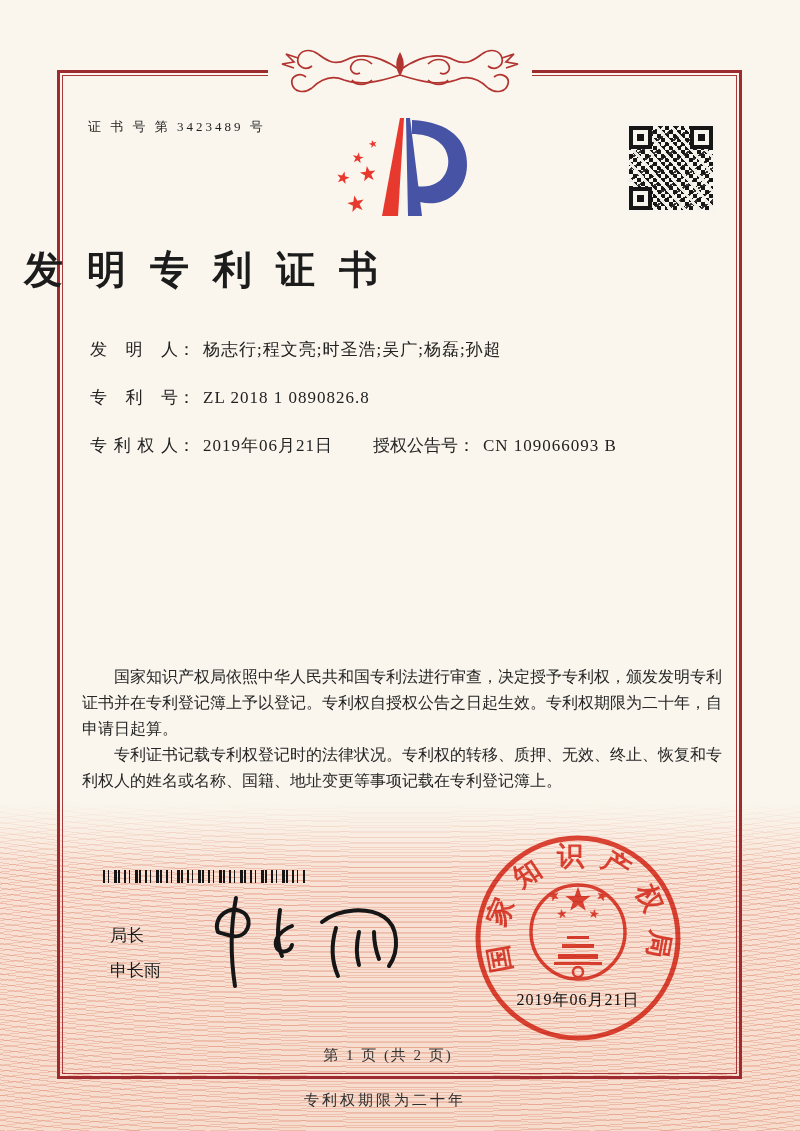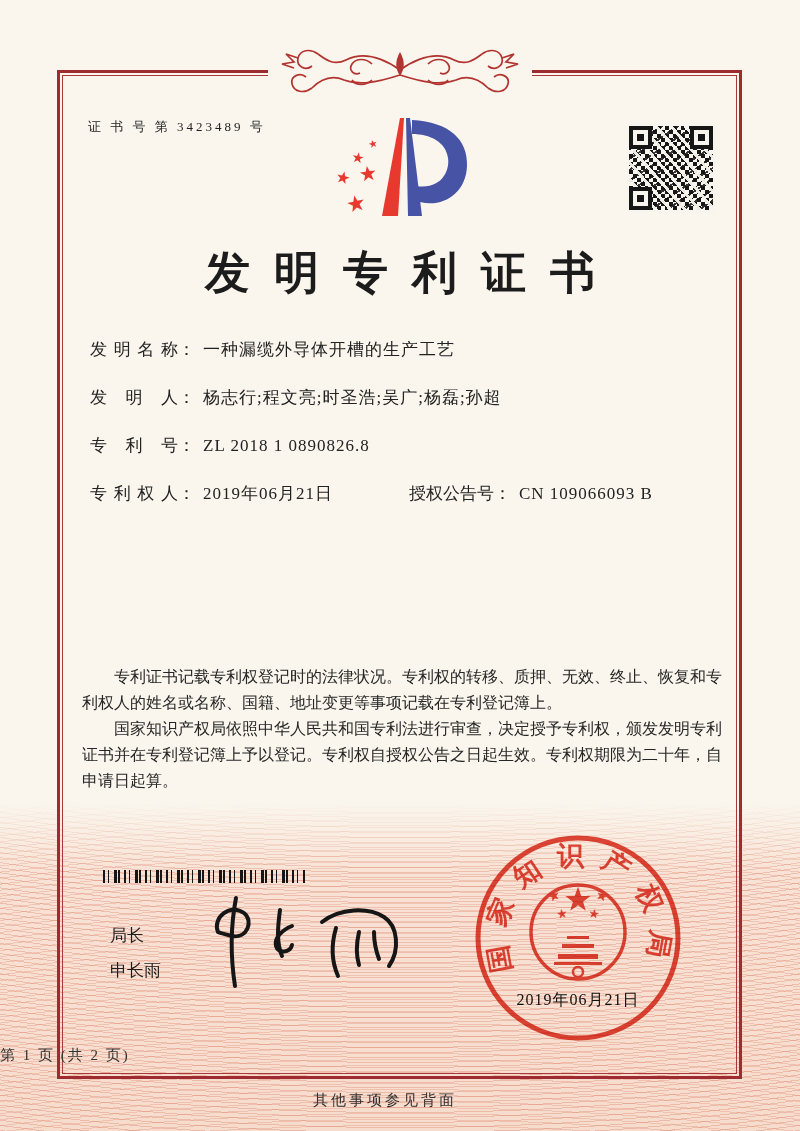--- a/index.html
+++ b/index.html
@@ -29,47 +29,47 @@
   .qr-tex{position:absolute;inset:3px;
     background:
       repeating-linear-gradient(49deg, rgba(0,0,0,0) 0 8px, rgba(248,245,238,.95) 8px 11px),
       repeating-linear-gradient(-34deg, rgba(0,0,0,0) 0 7px, rgba(20,20,20,.85) 7px 9px),
       repeating-conic-gradient(#181818 0 25%, #f8f5ee 0 50%);
     background-size:auto,auto,8px 8px;}
   .finder{position:absolute;width:15px;height:15px;border:4px solid #161616;background:#f8f5ee;}
   .finder::after{content:"";position:absolute;left:4px;top:4px;width:7px;height:7px;background:#161616;}
   .finder.tl{left:3px;top:3px;} .finder.tr{right:3px;top:3px;} .finder.bl{left:3px;bottom:3px;}
 
-  .title{position:absolute;left:0;width:800px;top:243px;text-align:center;
-    font-size:45px;font-weight:600;color:#1c1c1c;letter-spacing:24px;text-indent:24px;}
+  .title{position:absolute;left:0;width:800px;top:243px;
+    font-size:39px;font-weight:600;color:#1c1c1c;letter-spacing:24px;text-indent:24px;}
 
   .fields{position:absolute;left:90px;top:338px;width:640px;font-size:17px;color:#222;}
   .frow{height:48px;white-space:nowrap;}
   .flabel{display:inline-block;width:88px;text-align:justify;text-align-last:justify;vertical-align:top;}
   .fcolon{display:inline-block;margin-right:8px;}
   .fvalue{letter-spacing:1px;}
-  .pair2{margin-left:76px;}
+  .pair2{margin-left:40px;}
 
   .paras{position:absolute;left:82px;top:664px;width:640px;font-size:16px;line-height:26px;
     color:#262626;text-align:justify;}
   .paras p{margin:0;text-indent:2em;}
 
   .barcode{position:absolute;left:103px;top:870px;width:202px;height:13px;
     background:repeating-linear-gradient(90deg,#161616 0 2px,rgba(0,0,0,0) 2px 5px,
       #161616 5px 6px,rgba(0,0,0,0) 6px 11px,#161616 11px 14px,rgba(0,0,0,0) 14px 15px,
       #161616 15px 17px,rgba(0,0,0,0) 17px 21px);}
 
   .officer{position:absolute;left:110px;top:918px;font-size:17px;line-height:35px;color:#1d1d1d;}
   .signature{position:absolute;left:200px;top:890px;}
 
   .seal{position:absolute;left:470px;top:830px;mix-blend-mode:multiply;opacity:.92;}
   .seal-date{position:absolute;left:470px;top:990px;width:216px;text-align:center;
     font-size:16px;letter-spacing:1px;color:#101010;}
 
-  .page-info{position:absolute;left:0;top:1046px;width:760px;
+  .page-info{position:absolute;left:8px;top:1046px;width:760px;text-align:center;
     font-size:15px;color:#333;letter-spacing:2px;}
   .back-note{position:absolute;left:0;top:1091px;width:770px;text-align:center;
     font-size:15px;color:#2e2e2e;letter-spacing:3px;}
 </style>
 </head>
 <body>
 
 <div class="page">
 
   <div class="guilloche"></div>
@@ -129,36 +129,33 @@
     <div class="qr-tex"></div>
     <div class="finder tl"></div>
     <div class="finder tr"></div>
     <div class="finder bl"></div>
   </div>
 
   <div class="title">发明专利证书</div>
 
   <div class="fields">
     <div class="frow">
-      <span class="flabel">发明名称</span><span class="fcolon">：</span><span class="fvalue">一种漏缆外导体开槽的生产工艺</span>
-    </div>
-    <div class="frow">
       <span class="flabel">发明人</span><span class="fcolon">：</span><span class="fvalue">杨志行;程文亮;时圣浩;吴广;杨磊;孙超</span>
     </div>
     <div class="frow">
       <span class="flabel">专利号</span><span class="fcolon">：</span><span class="fvalue">ZL 2018 1 0890826.8</span>
     </div>
     <div class="frow">
       <span class="flabel">专利权人</span><span class="fcolon">：</span><span class="fvalue">2019年06月21日</span><span class="pair2"><span>授权公告号</span><span class="fcolon">：</span><span class="fvalue">CN 109066093 B</span></span>
     </div>
   </div>
 
   <div class="paras">
+    <p>国家知识产权局依照中华人民共和国专利法进行审查，决定授予专利权，颁发发明专利证书并在专利登记簿上予以登记。专利权自授权公告之日起生效。专利权期限为二十年，自申请日起算。</p>
     <p>专利证书记载专利权登记时的法律状况。专利权的转移、质押、无效、终止、恢复和专利权人的姓名或名称、国籍、地址变更等事项记载在专利登记簿上。</p>
-    <p>国家知识产权局依照中华人民共和国专利法进行审查，决定授予专利权，颁发发明专利证书并在专利登记簿上予以登记。专利权自授权公告之日起生效。专利权期限为二十年，自申请日起算。</p>
   </div>
 
   <div class="barcode"></div>
 
   <div class="officer">
     <div>局长</div>
     <div>申长雨</div>
   </div>
 
   <div class="signature">
@@ -197,15 +194,15 @@
         <path d="M92,114 h32 v4 h-32 z" stroke="none"></path>
         <path d="M97,106 h22 v3 h-22 z" stroke="none"></path>
         <path d="M84,132 h48 v3 h-48 z" stroke="none"></path>
         <circle cx="108" cy="142" r="5" fill="none" stroke-width="2.5"></circle>
       </g>
     </svg>
   </div>
   <div class="seal-date">2019年06月21日</div>
 
   <div class="page-info">第 1 页 (共 2 页)</div>
-  <div class="back-note">其他事项参见背面</div>
+  <div class="back-note">专利权期限为二十年</div>
 
 </div>
 
 </body></html>

